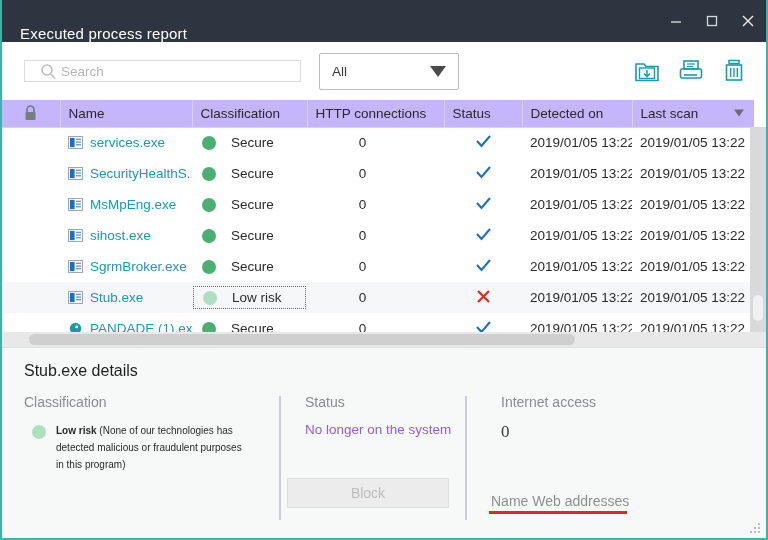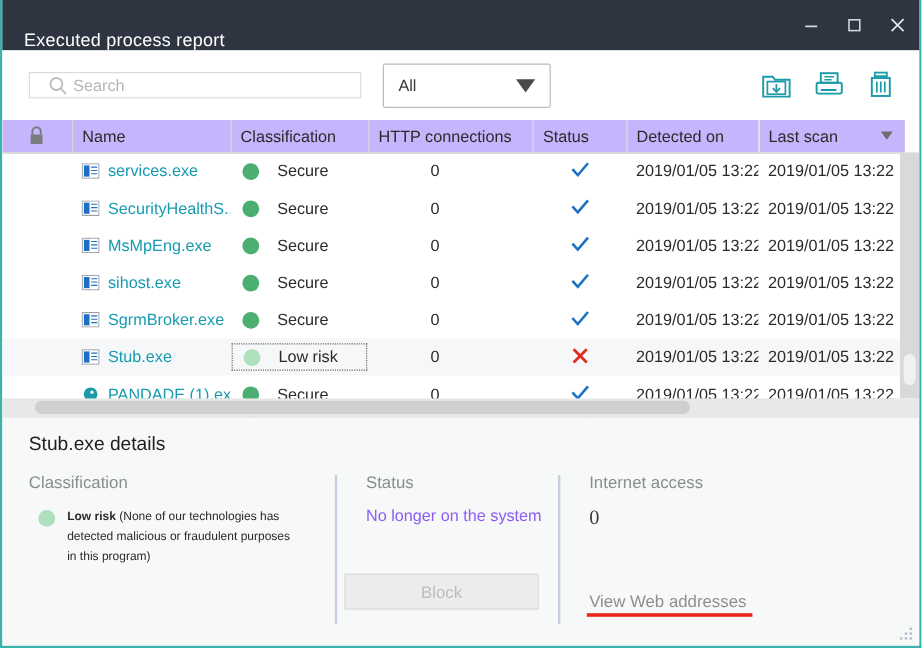--- a/index.html
+++ b/index.html
@@ -172,21 +172,21 @@
     position: relative;
   }
   .details h2 {
     font-size: 16px; font-weight: normal; color: #1F1F1F;
     margin-bottom: 14px;
   }
   .cols { display: flex; height: 132px; }
   .col { position: relative; }
   .col.c1 { width: 255px; }
   .col.c2 { width: 186px; padding-left: 26px; }
-  .col.c3 { width: 240px; padding-left: 26px; }
+  .col.c3 { width: 240px; padding-left: 36px; }
   .col.c2::before, .col.c3::before {
     content: ""; position: absolute; left: 0; top: 2px; bottom: 6px;
     width: 2px; background: #C9CBDE;
   }
   .coltitle { font-size: 14px; color: #8A8D8F; margin-bottom: 12px; }
   .classline { display: flex; gap: 10px; padding-left: 8px; }
   .classline .dot { margin-top: 3px; }
   .classtext { font-size: 10px; color: #2A2A2A; line-height: 17px; width: 186px; }
   .classtext b { font-weight: bold; }
   .statustext { font-size: 13.5px; color: #8b5cf6; }
@@ -542,21 +542,21 @@
       </div>
       <div class="col c2">
         <div class="coltitle">Status</div>
         <div class="statustext">No longer on the system</div>
         <button class="blockbtn" disabled="">Block</button>
       </div>
       <div class="col c3">
         <div class="coltitle">Internet access</div>
         <div class="inetval">0</div>
         <div class="weblink">
-          <span>View Web addresses</span>
+          <span>Name Web addresses</span>
           <span class="ul"></span>
         </div>
       </div>
     </div>
     <svg class="grip" width="16" height="16" viewBox="0 0 16 16">
       <g fill="#B9BCD4">
         <rect x="12" y="4" width="2" height="2"></rect>
         <rect x="8" y="8" width="2" height="2"></rect>
           <rect x="12" y="8" width="2" height="2"></rect>
         <rect x="4" y="12" width="2" height="2"></rect>

